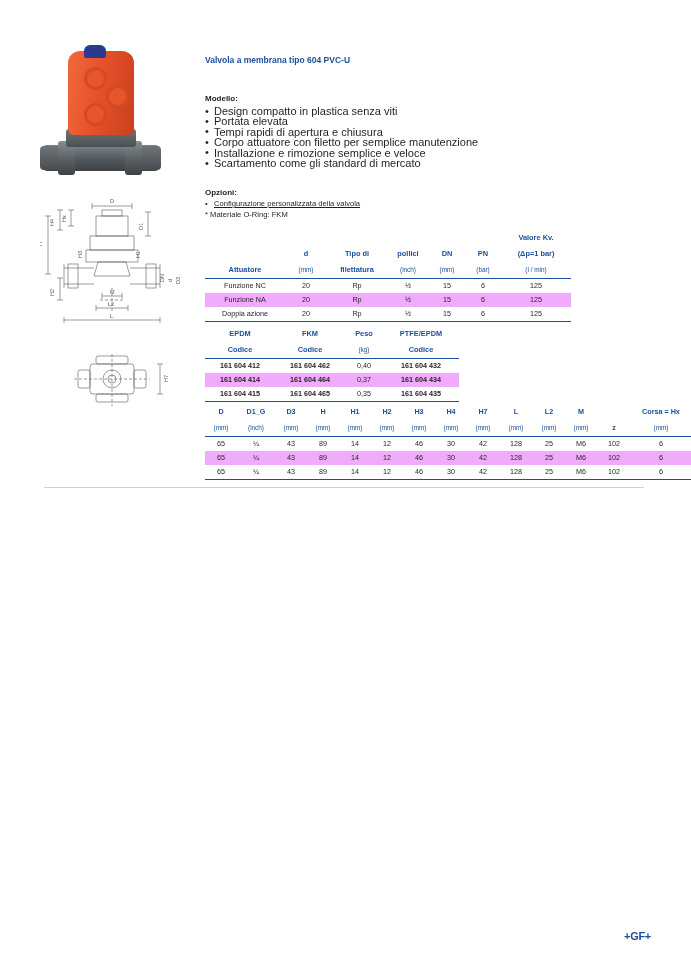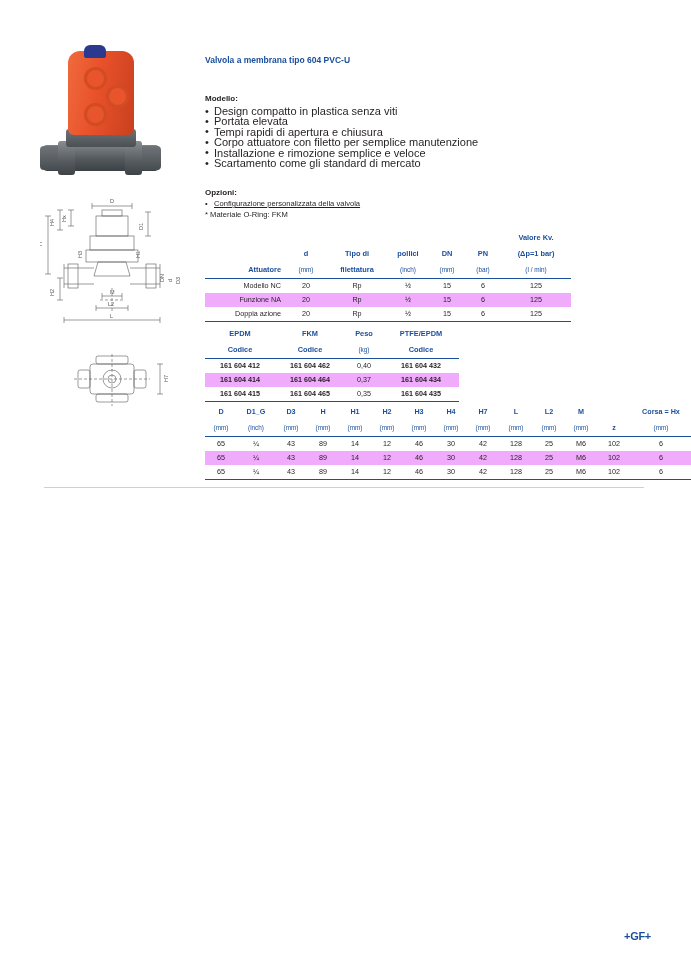--- a/index.html
+++ b/index.html
@@ -215,21 +215,21 @@
     line-height: 10px;
   }
   .tbl .rowshade td { background: #f0abfc; }
   .hdr-rule {
     border-top: 1.1px solid #1a4f9c;
   }
   .bot-rule td { border-bottom: 1.1px solid #1a4f9c; }
 
   
   #table-attuatore { left: 205px; top: 230px; }
-  #table-attuatore td.first, #table-attuatore th.first { text-align: right; }
+  #table-attuatore td.first, #table-attuatore th.first { text-align: center; }
 
   
   #table-codici { left: 205px; top: 326px; }
   #table-codici td { font-weight: bold; }
   #table-codici td.light { font-weight: normal; margin-top: 33px; }
 
   
   #table-dim { left: 205px; top: 404px; }
   #table-dim th { font-size: 7.2px; }
 
@@ -423,21 +423,21 @@
           <span class="unit">(bar)</span>
         </th>
         <th style="width:62px">
           Valore Kv.<br>(Δp=1 bar)
           <span class="unit">(l / min)</span>
         </th>
       </tr>
     </thead>
     <tbody>
       <tr class="hdr-rule">
-        <td class="first">Modello NC</td>
+        <td class="first">Funzione NC</td>
         <td>20</td>
         <td>Rp</td>
         <td>½</td>
         <td>15</td>
         <td>6</td>
         <td>125</td>
       </tr>
       <tr class="rowshade">
         <td class="first">Funzione NA</td>
         <td>20</td>

